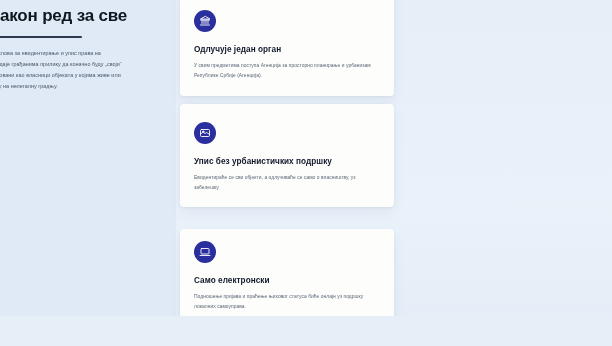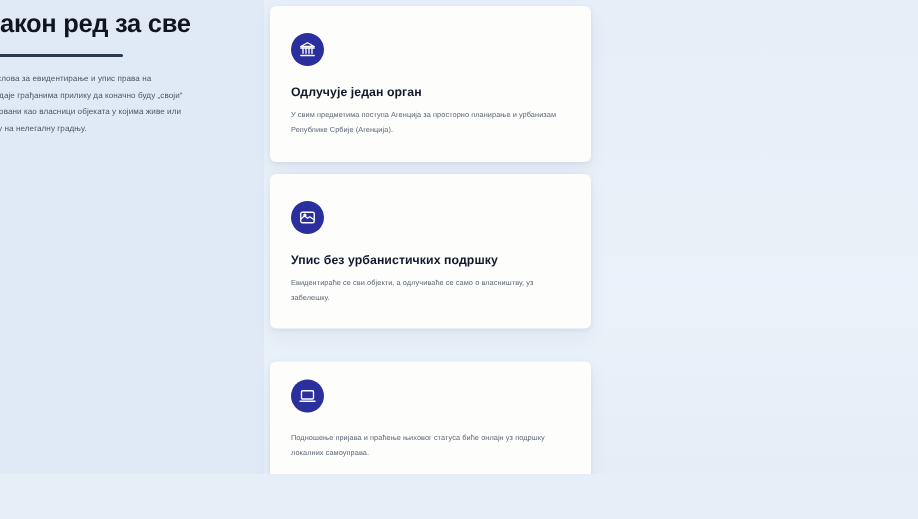--- a/index.html
+++ b/index.html
@@ -67,21 +67,21 @@
   #cards {
     position: absolute;
     left: 180px;
     top: 0;
     width: 432px;
     height: 346px;
     display: flex;
     flex-wrap: wrap;
     align-content: flex-start;
     gap: 16px 17px;
-    padding-top: 12px;
+    padding-top: 0;
   }
 
   .card {
     background: #fdfdfc;
     border-radius: 4px;
     box-shadow: 0 1px 3px rgba(40, 60, 100, 0.07),
                 0 6px 14px rgba(40, 60, 100, 0.05);
     padding: 12px 14px 14px 14px;
   }
 
@@ -182,19 +182,20 @@
       <div class="card-desc">Евидентираће се сви објекти, а одлучиваће се само о власништву, уз забелешку.</div>
     </div>
 
     <div class="card half r2">
       <div class="icon-badge">
         <svg width="12" height="12" viewBox="0 0 24 24" fill="none" stroke="#ffffff" stroke-width="1.8" stroke-linecap="round" stroke-linejoin="round">
           <rect x="4" y="5" width="16" height="11" rx="1.5"></rect>
           <path d="M2 19h20"></path>
         </svg>
       </div>
+      <div class="card-title">Само електронски</div>
       <div class="card-desc">Подношење пријава и праћење њиховог статуса биће онлајн уз подршку локалних самоуправа.</div>
     </div>
 
   </div>
 
   <div id="bottom-band"></div>
 </div>
 
 </body></html>

